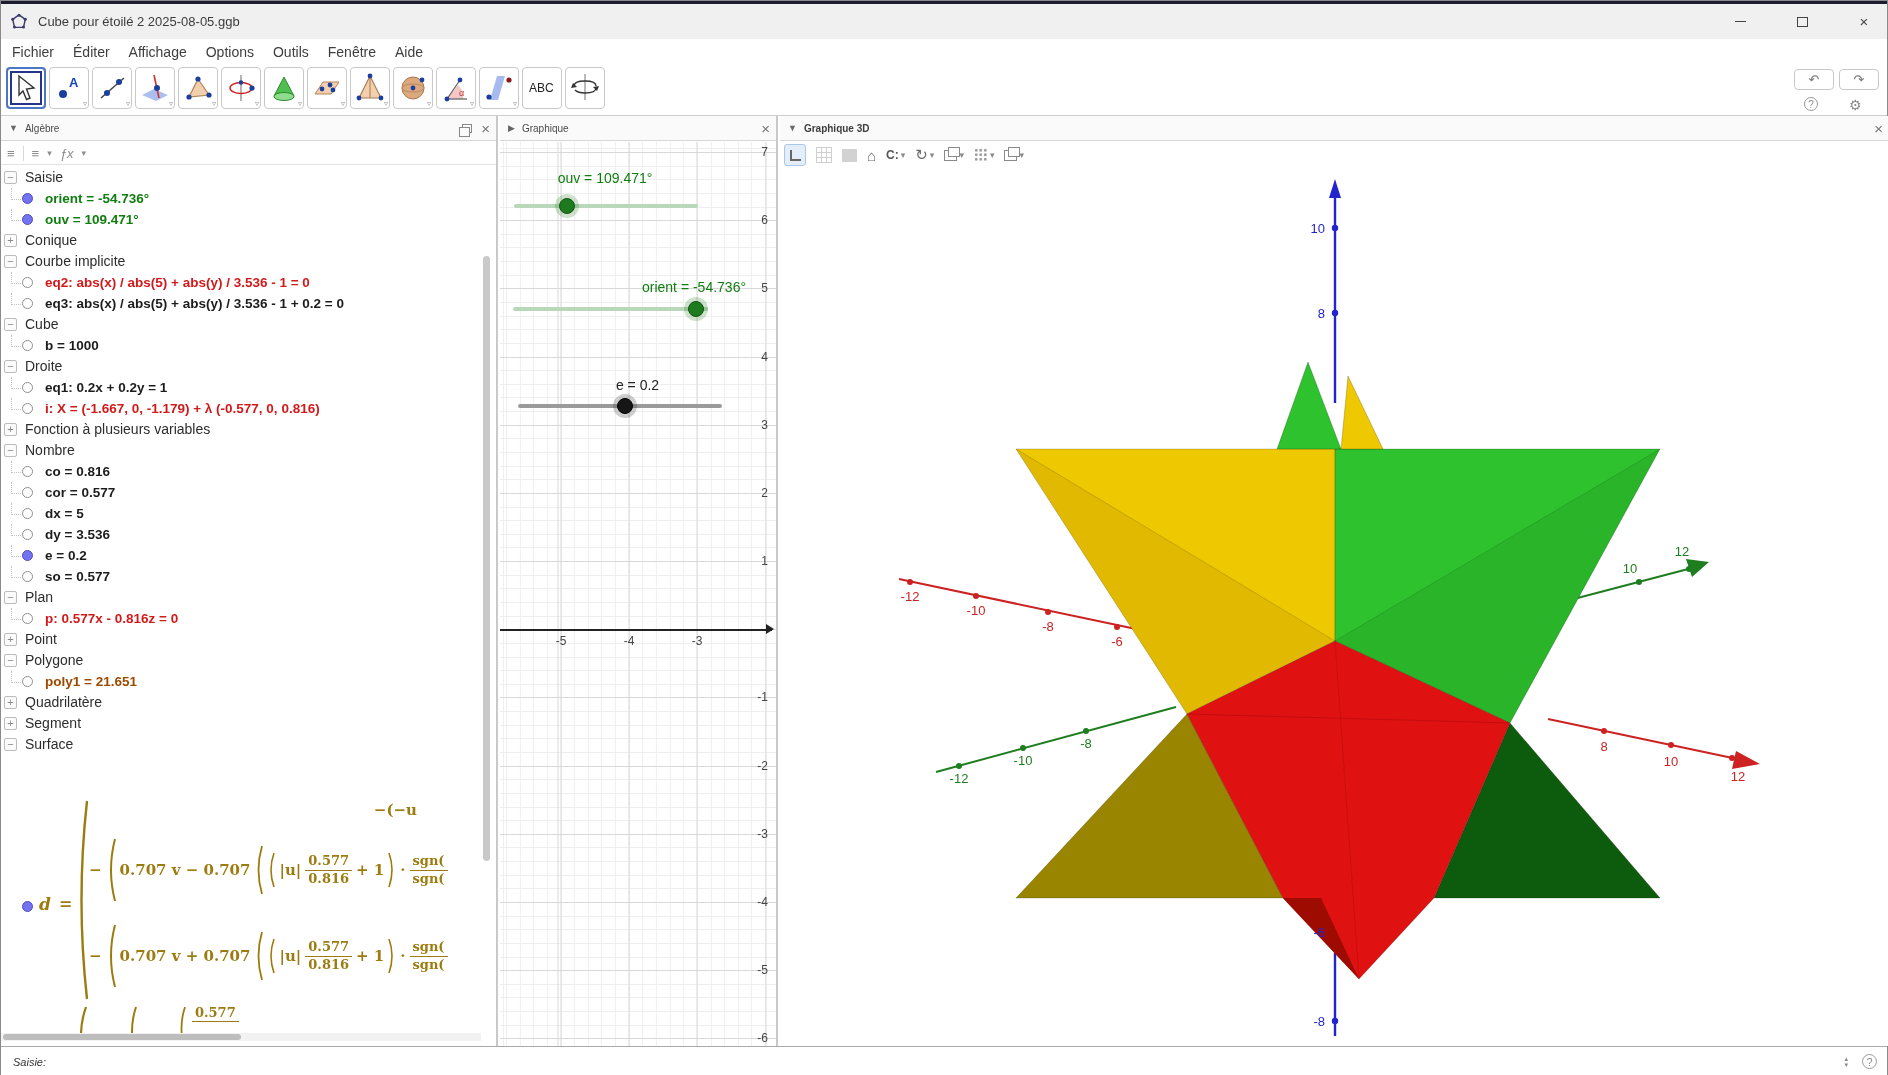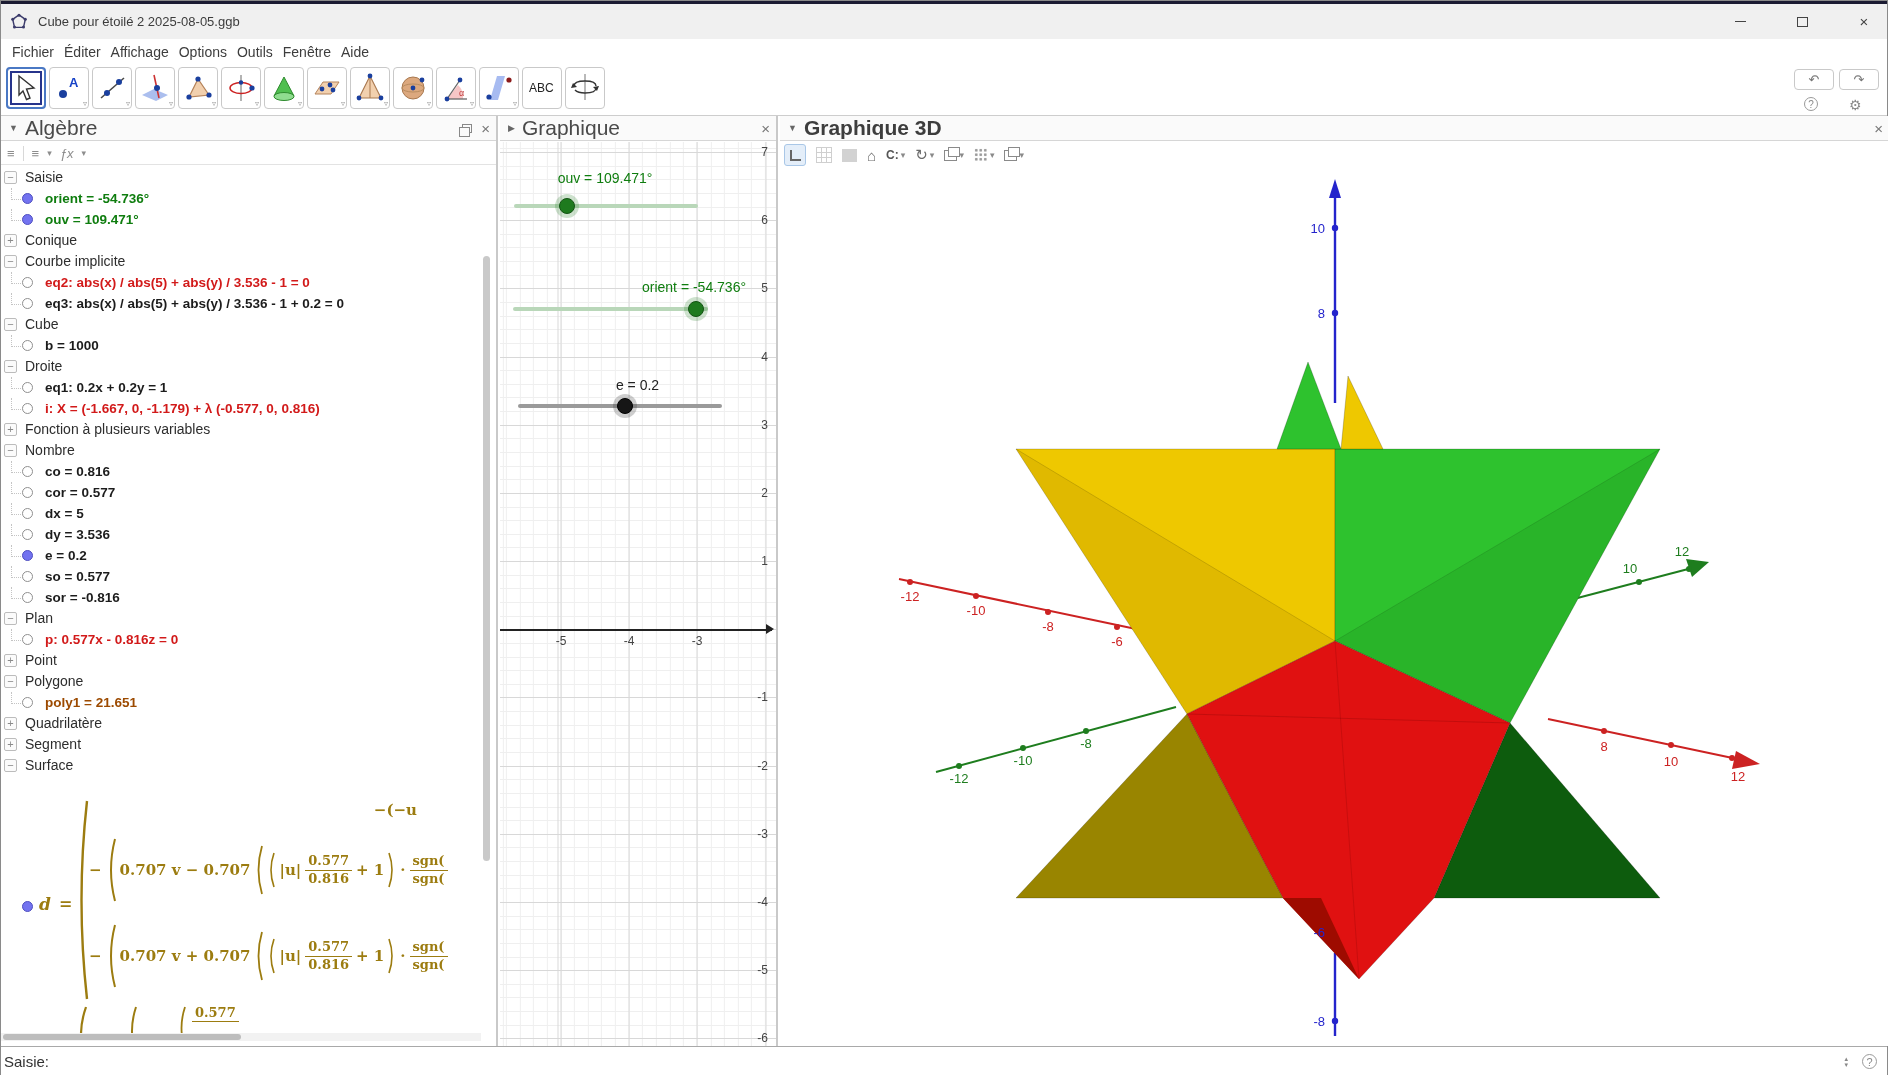--- a/index.html
+++ b/index.html
@@ -15,21 +15,21 @@
   .gg-logo { margin-left:9px; width:18px; height:18px; }
   .title-text { margin-left:10px; font-size:13px; color:#3c3c3c; }
   .win-controls { position:absolute; right:6px; top:0; height:35px; display:flex; align-items:center; gap:28px; }
   .wc { width:34px; height:26px; display:flex; align-items:center; justify-content:center; color:#444; }
   .wc-min i { display:block; width:11px; height:1.5px; background:#444; }
   .wc-max i { display:block; width:11px; height:10px; border:1.3px solid #444; }
   .wc-close { font-size:15px; }
 
   
   .menubar { position:absolute; left:0; top:38px; width:100%; height:26px; background:#fff;
-             display:flex; align-items:center; padding-left:11px; gap:10px; }
+             display:flex; align-items:center; padding-left:11px; gap:19px; }
   .menu-item { font-size:14px; color:#3d3d3d; }
 
   
   .toolbar { position:absolute; left:0; top:64px; width:100%; height:51px; background:#fff;
              border-bottom:1px solid #cdcdcd; }
   .tb-row { position:absolute; left:5px; top:2px; display:flex; gap:3px; }
   .tb-btn { position:relative; width:40px; height:42px; background:#fff; border:1px solid #c9c9c9;
             border-radius:4px; display:flex; align-items:center; justify-content:center; }
   .tb-btn.selected { border:2px solid #4a78c4; box-shadow:inset 0 0 0 2px #fff, inset 0 0 0 4px #27348b; }
   .tb-dd { position:absolute; right:1px; bottom:0; font-size:8px; color:#9a9a9a; line-height:8px; }
@@ -41,21 +41,21 @@
   .mini-help { left:15px; width:14px; height:14px; border:1px solid #9a9a9a; border-radius:50%;
                font-size:10px; display:flex; align-items:center; justify-content:center; }
   .mini-gear { left:60px; font-size:14px; }
 
   
   .main { position:absolute; left:0; top:115px; width:100%; height:930px; }
   .panel { position:absolute; top:0; height:930px; background:#fff; }
   .panel-head { position:absolute; left:0; top:0; right:0; height:25px; background:#fafafa;
                 border-bottom:1px solid #d6d6d6; display:flex; align-items:center; }
   .ph-caret { margin-left:8px; font-size:9px; color:#666; }
-  .ph-title { margin-left:7px; font-size:21px; color:#4a4a4a; }
+  .ph-title { margin-left:7px; font-size:10px; color:#4a4a4a; }
   .ph-title.bold { font-weight:bold; color:#3d3d3d; }
   .ph-btns { position:absolute; right:6px; top:0; height:25px; display:flex; align-items:center; gap:9px; }
   .ph-close { font-size:15px; color:#777; line-height:1; }
   .ph-restore { width:10px; height:9px; border:1.2px solid #888; border-left-width:1.2px; position:relative; }
   .ph-restore::after { content:""; position:absolute; left:-4px; top:2px; width:9px; height:8px;
                        border:1.2px solid #888; background:#fafafa; }
 
   #panel-algebra { left:0; width:497px; border-right:2px solid #c9c9c9; }
   #panel-graphics { left:499px; width:278px; border-right:2px solid #c9c9c9; }
   #panel-3d { left:779px; width:1109px; }
@@ -140,21 +140,21 @@
   .ico-viewlabel { font-size:12px; font-weight:bold; color:#555; }
   .ico-rotate { font-size:15px; color:#6a6a6a; }
   .ico-cube { position:relative; width:13px; height:11px; border:1.4px solid #8a8a8a; background:#fff; }
   .ico-cube i { position:absolute; left:3px; top:-4px; width:12px; height:10px; border:1.4px solid #8a8a8a; background:#fff; }
   .ico-dots { width:14px; height:14px;
       background-image:radial-gradient(circle,#9a9a9a 1.2px,transparent 1.5px); background-size:4.5px 4.5px; }
 
   
   .statusbar { position:absolute; left:0; top:1045px; width:100%; height:30px; background:#fff;
                border-top:1px solid #a9a9a9; display:flex; align-items:center; }
-  .saisie-label { margin-left:3px; font-size:15px; color:#333; }
+  .saisie-label { margin-left:12px; font-size:11px; color:#333;font-style:italic; }
   .saisie-input { flex:1; margin-left:8px; height:22px; border:none; outline:none; font-size:13px; background:transparent; }
   .sb-stepper { display:flex; flex-direction:column; font-size:7px; color:#888; line-height:6px; margin-right:14px; }
   .sb-help { width:15px; height:15px; border:1px solid #9a9a9a; border-radius:50%; color:#8a8a8a;
              font-size:11px; display:flex; align-items:center; justify-content:center; margin-right:10px; }
 </style>
 </head>
 <body>
 
 <div id="app">
 
@@ -389,23 +389,20 @@
           <span>dx = 5</span></div>
         <div class="row child t-black">
           <span class="marble"></span>
           <span>dy = 3.536</span></div>
         <div class="row child t-black">
           <span class="marble filled"></span>
           <span>e = 0.2</span></div>
         <div class="row child t-black">
           <span class="marble"></span>
           <span>so = 0.577</span></div>
-        <div class="row child t-black">
-          <span class="marble"></span>
-          <span>sor = -0.816</span></div>
         <div class="row cat">
           <span class="expander">−</span>
           <span>Plan</span></div>
         <div class="row child t-red">
           <span class="marble"></span>
           <span>p: 0.577x - 0.816z = 0</span></div>
         <div class="row cat">
           <span class="expander">+</span>
           <span>Point</span></div>
         <div class="row cat">

